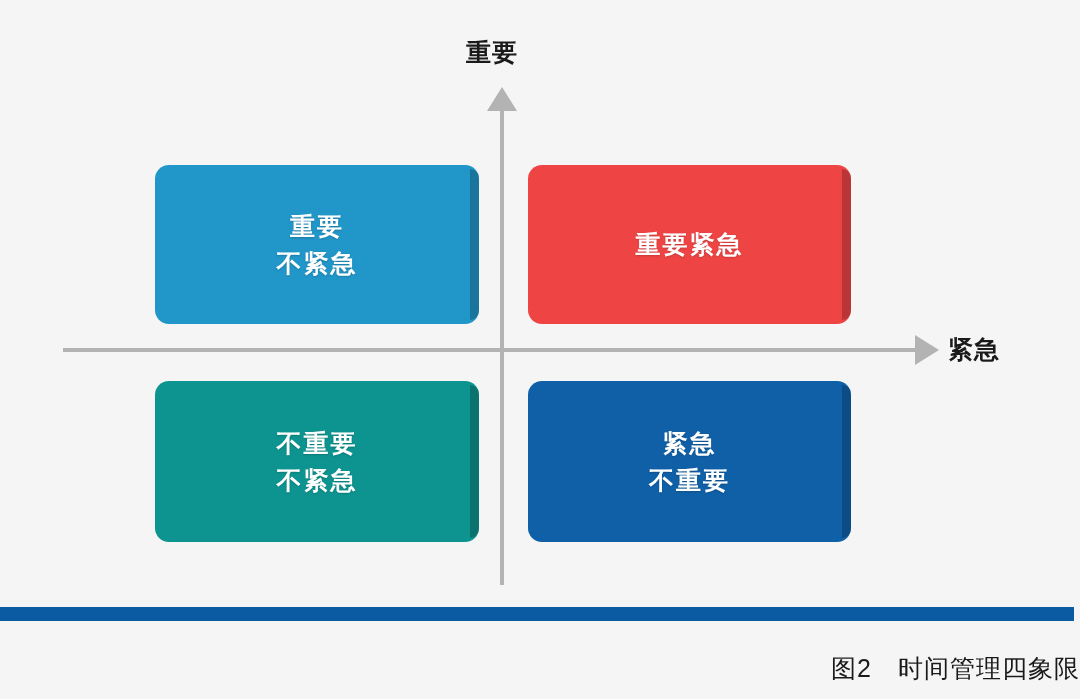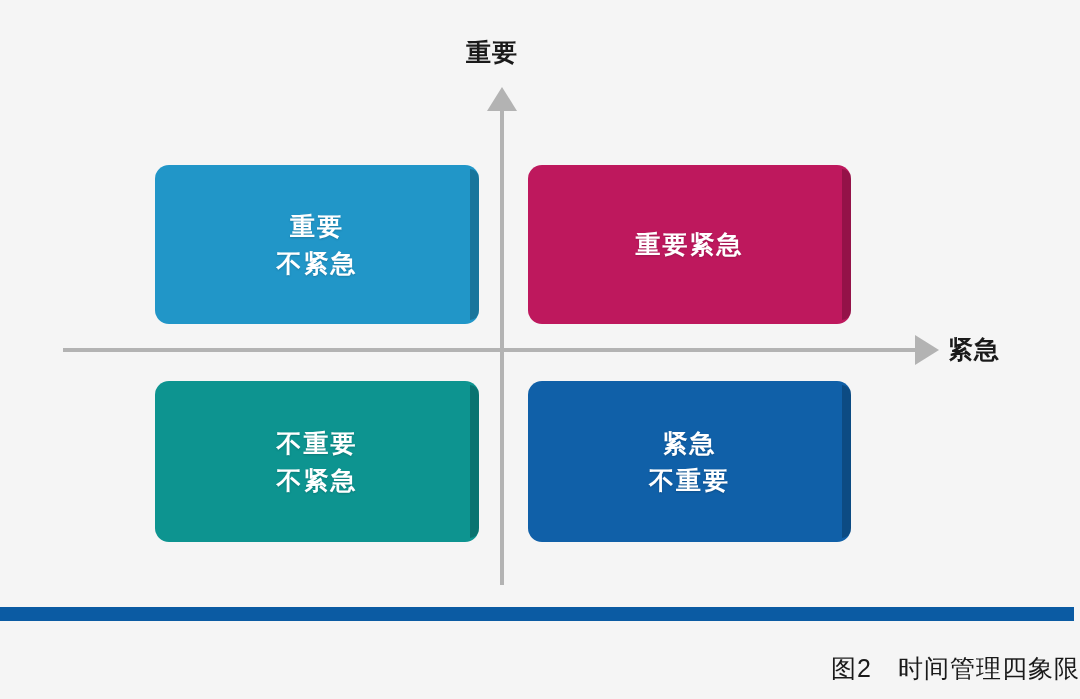--- a/index.html
+++ b/index.html
@@ -176,21 +176,21 @@
 
   <div id="axis-label-important" class="axis-label">重要</div>
 
   <div id="axis-label-urgent" class="axis-label">紧急</div>
 
   <div id="quadrant-important-not-urgent" class="quadrant" style="background: rgb(33, 150, 200);">
     <span class="q-line">重要</span>
     <span class="q-line">不紧急</span>
   </div>
 
-  <div id="quadrant-important-urgent" class="quadrant" style="background: #be185d;">
+  <div id="quadrant-important-urgent" class="quadrant" style="background: #ef4444;">
     <span class="q-line">重要紧急</span>
   </div>
 
   <div id="quadrant-not-important-not-urgent" class="quadrant" style="background: rgb(13, 148, 144);">
     <span class="q-line">不重要</span>
     <span class="q-line">不紧急</span>
   </div>
 
   <div id="quadrant-urgent-not-important" class="quadrant" style="background: rgb(16, 96, 168);">
     <span class="q-line">紧急</span>

